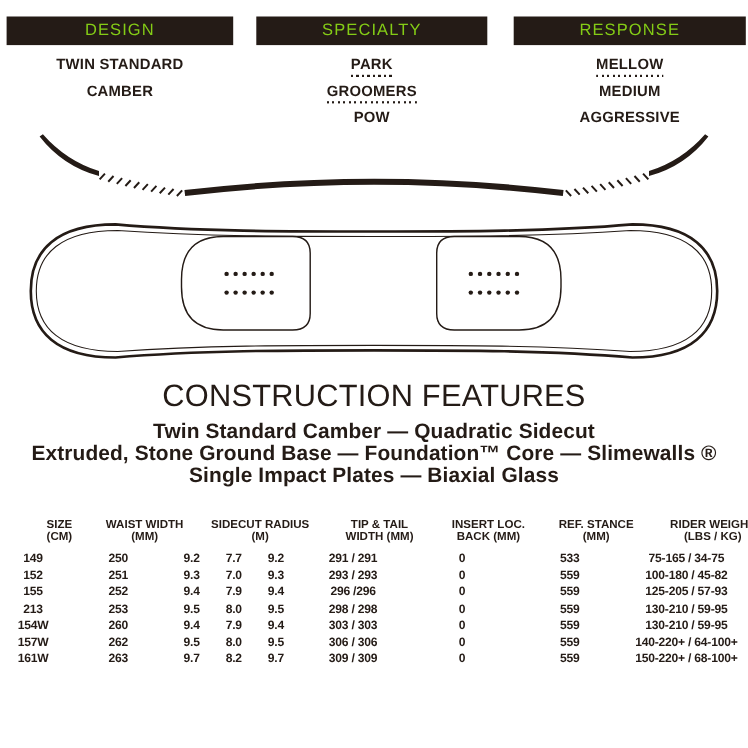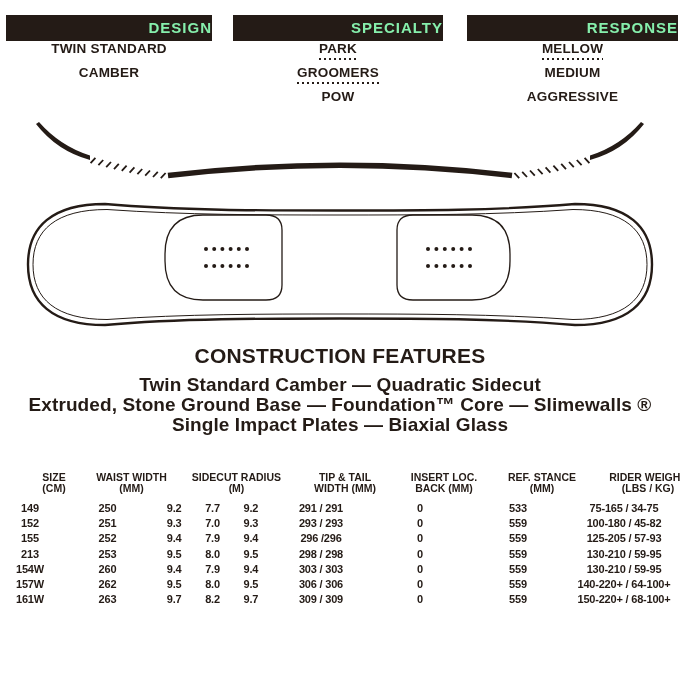--- a/index.html
+++ b/index.html
@@ -3,41 +3,41 @@
 <meta charset="utf-8">
 <style>
   html,body { margin:0; padding:0; background:#fff; }
   #sheet {
     position:relative; width:680px; height:680px; background:#fff;
     font-family:"Liberation Sans", sans-serif; color:#241b16; overflow:hidden;
   }
   
   .attr-col { position:absolute; top:15px; text-align:center; }
   .attr-bar {
-    height:26px; line-height:26px; background:#241b16; color:#86efac;
-    font-size:15px; font-weight:bold; letter-spacing:1px; text-align:right;
-  }
-  .attr-items { }
+    height:26px; line-height:26px; background:#241b16; color:#84cc16;
+    font-size:15px; font-weight:normal; letter-spacing:1px; text-align:center;
+  }
+  .attr-items { margin-top:10px; }
   .attr-item { height:24px; display:flex; align-items:flex-start; justify-content:center; }
   .attr-item span {
     display:inline-block; font-size:13.5px; font-weight:bold; letter-spacing:0.2px; line-height:15px;
   }
   .attr-item span.dotted {
     padding-bottom:4px;
     background-image:repeating-linear-gradient(90deg, #241b16 0 2px, transparent 2px 5px);
     background-repeat:no-repeat; background-position:left bottom; background-size:100% 2px;
   }
   
   .diagram { position:absolute; left:0; width:680px; }
   #camber-svg { top:118px; height:80px; }
   #board-svg  { top:200px; height:135px; }
   
   #construction { position:absolute; top:344px; left:0; width:680px; text-align:center; }
   #construction h1 {
-    margin:0 0 7px 0; font-size:21px; font-weight:bold; letter-spacing:0.2px;
+    margin:0 0 7px 0; font-size:28px; font-weight:normal; letter-spacing:0.2px;
   }
   #construction .feat-line {
     font-size:19px; font-weight:bold; line-height:20px; letter-spacing:0.1px;
   }
   
   #spec-table { position:absolute; top:472px; left:0; width:680px; font-weight:bold; }
   .t-head, .t-row {
     display:grid; grid-template-columns:60px 95px 115px 102px 96px 100px 112px;
     text-align:center;
   }

